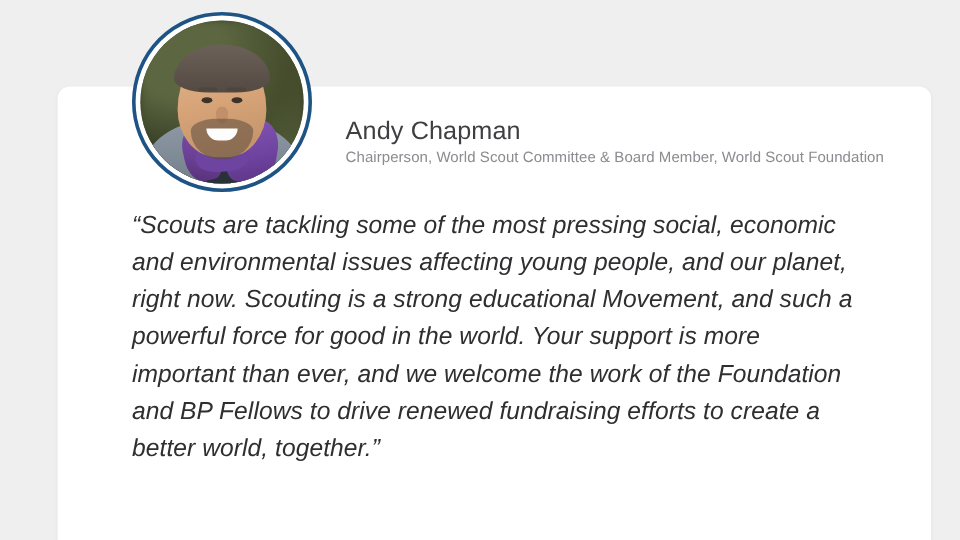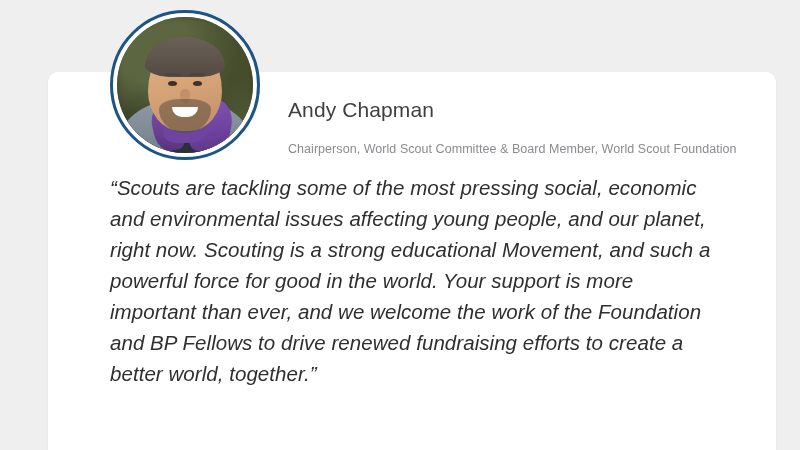--- a/index.html
+++ b/index.html
@@ -228,21 +228,21 @@
     color: #3f3f42;
     letter-spacing: 0.1px;
     line-height: 1.15;
     margin: 0;
   }
   .person-title {
     font-size: 12.5px;
     font-weight: 400;
     color: #8b8b90;
     letter-spacing: 0.05px;
-    margin: 20px 0 0 0;
+    margin: 2px 0 0 0;
     line-height: 1.2;
   }
 
   
   .quote {
     position: absolute;
     left: 110px;
     top: 172px;
     width: 604px;
     margin: 0;

